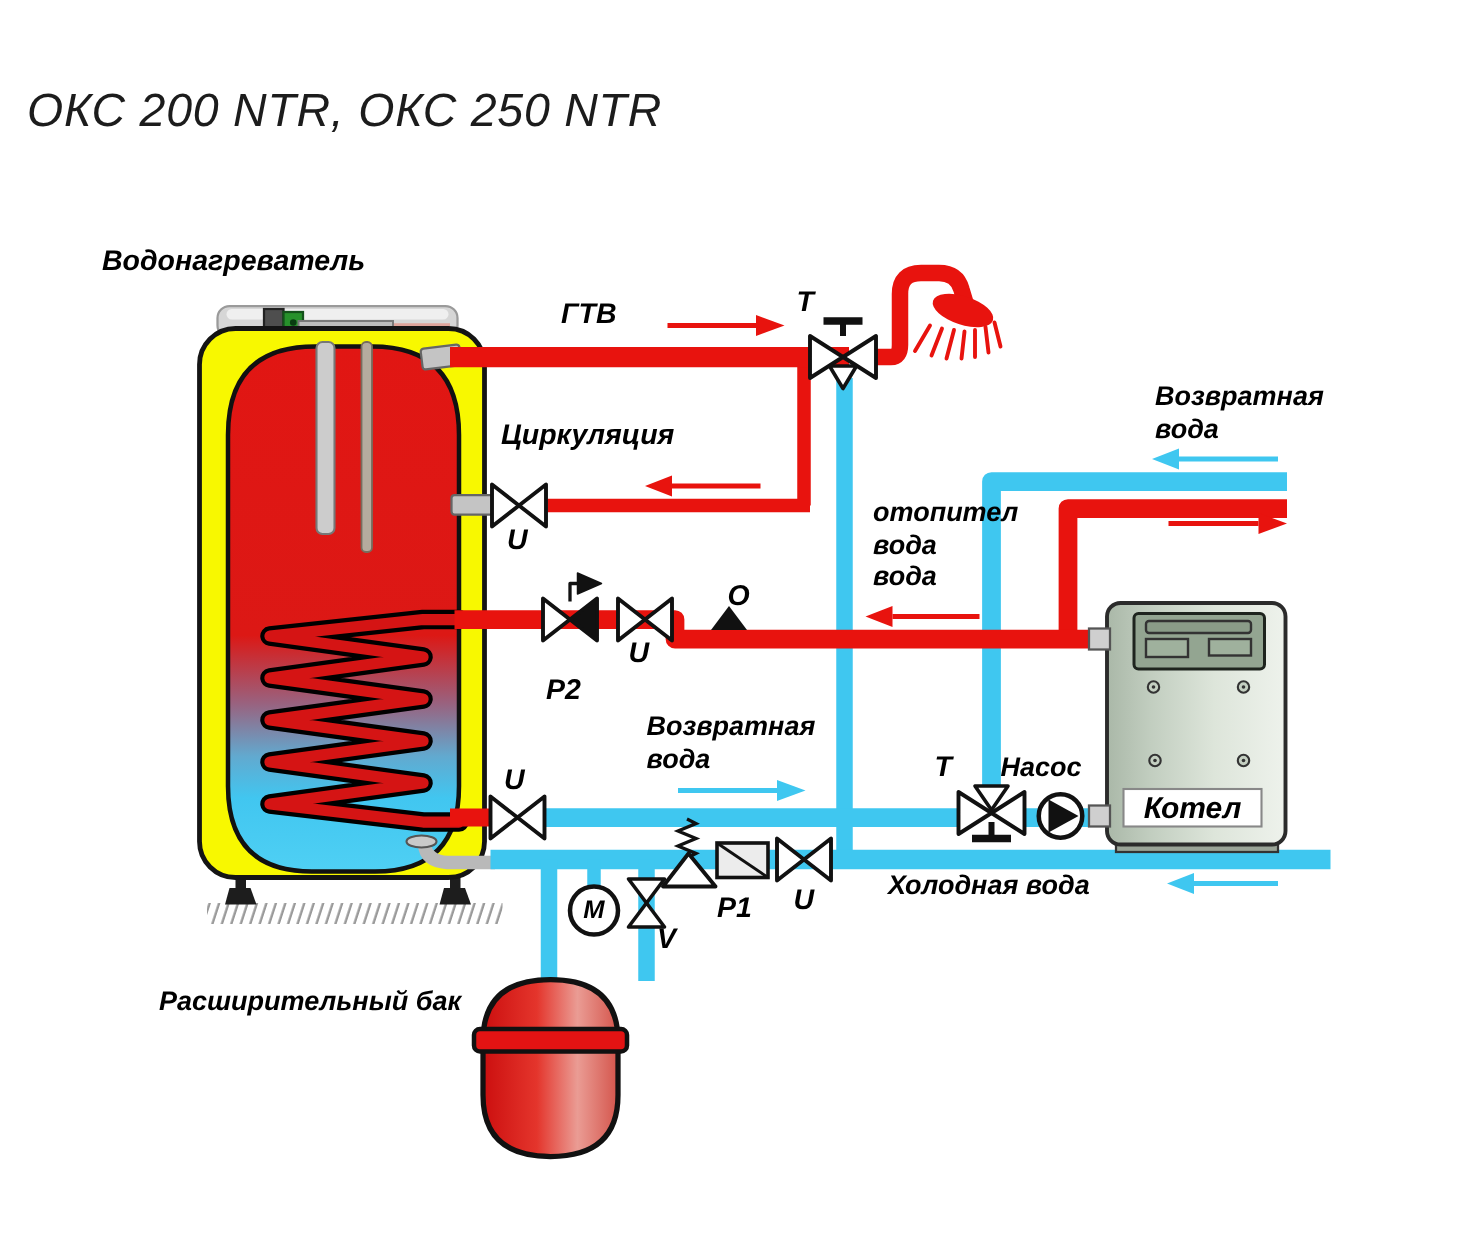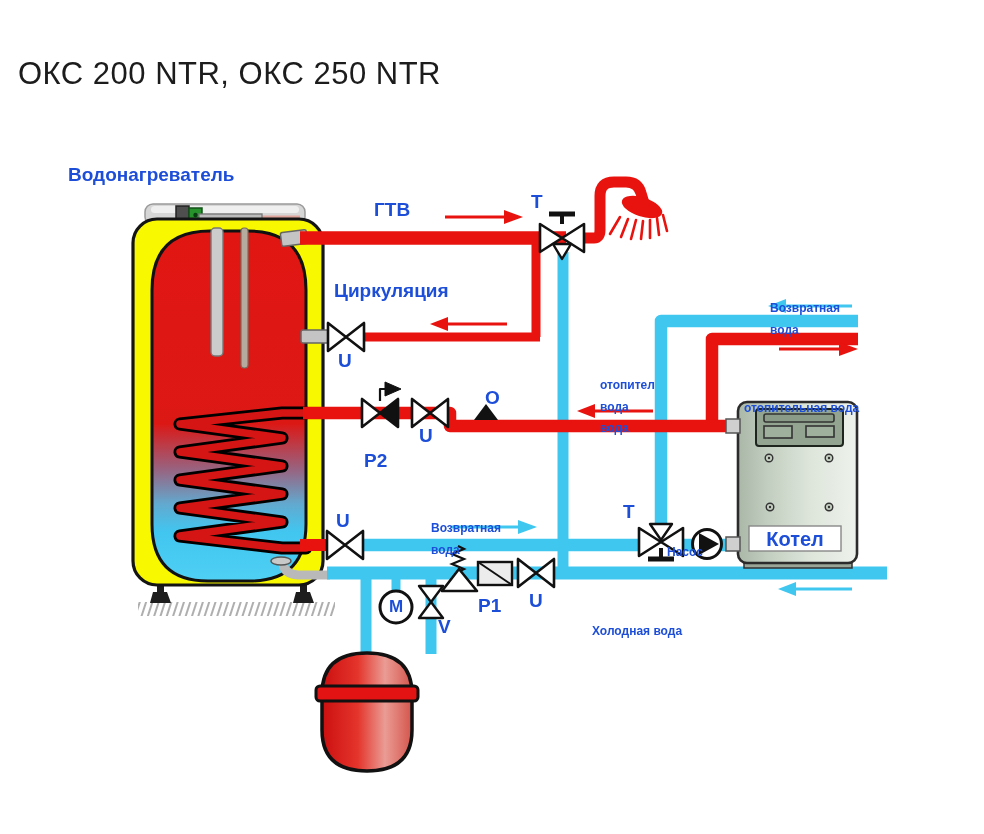--- a/index.html
+++ b/index.html
@@ -1,21 +1,21 @@
 <!DOCTYPE html>
 <html><head>
 <meta charset="utf-8">
 <style>
   html,body{margin:0;padding:0;background:#fff;}
   .stage{position:relative;width:932px;height:834px;background:#ffffff;overflow:hidden;
-         font-family:"Liberation Sans",sans-serif;color:#141414;}
+         font-family:"Liberation Sans",sans-serif;color:#141414;font-style:italic;}
   .stage svg{position:absolute;left:0;top:0;}
   .title{position:absolute;left:18px;top:56px;font-size:31px;font-weight:400;letter-spacing:.5px;color:#1c1c1c;white-space:nowrap;}
-  .lbl{position:absolute;font-weight:bold;white-space:nowrap;color:#1d4ed8;}
-  .fs19{font-size:19px;} .fs18{font-size:12px;margin-top:44px;}
+  .lbl{position:absolute;font-weight:bold;white-space:nowrap;color:#000000;}
+  .fs19{font-size:19px;} .fs18{font-size:18px;}
   .stack{line-height:22px;}
   .stack3{line-height:21.5px;}
   .plate-text{width:92px;text-align:center;}
   .gauge-text{width:30px;text-align:center;}
 </style>
 </head>
 <body>
 
 <div class="stage">
 
@@ -220,40 +220,40 @@
     <polygon points="796,582 796,596 778,589" fill="#3fc7f0"></polygon>
   </g>
 </svg>
 
 <div class="title">ОКС 200 NTR, ОКС 250 NTR</div>
 <div class="lbl fs19" style="left:68px;top:164px;">Водонагреватель</div>
 <div class="lbl fs19" style="left:374px;top:199px;">ГТВ</div>
 <div class="lbl fs19" style="left:531px;top:191px;">T</div>
 <div class="lbl fs19" style="left:334px;top:280px;">Циркуляция</div>
 <div class="lbl fs19" style="left:338px;top:350px;">U</div>
-<div class="lbl fs18 stack3" style="left:600px;top:331px;">
+<div class="lbl fs18 stack3" style="left:582px;top:331px;">
   <div>отопител</div>
   <div>вода</div>
   <div>вода</div>
 </div>
 <div class="lbl fs18 stack" style="left:770px;top:253px;">
   <div>Возвратная</div>
   <div>вода</div>
 </div>
-<div class="lbl fs18" style="left:744px;top:357px;">отопительная вода</div>
 <div class="lbl fs19" style="left:364px;top:450px;">P2</div>
 <div class="lbl fs19" style="left:419px;top:425px;">U</div>
 <div class="lbl fs19" style="left:485px;top:387px;">O</div>
 <div class="lbl fs18 stack" style="left:431px;top:473px;">
   <div>Возвратная</div>
   <div>вода</div>
 </div>
 <div class="lbl fs19" style="left:336px;top:510px;">U</div>
 <div class="lbl fs19" style="left:623px;top:501px;">T</div>
 <div class="lbl fs18" style="left:667px;top:501px;">Насос</div>
 <div class="lbl plate-text" style="left:749px;top:528px;font-size:20px;text-align:center;">Котел</div>
 <div class="lbl fs18" style="left:592px;top:580px;">Холодная вода</div>
 <div class="lbl gauge-text" style="left:381px;top:597px;font-size:17px;">M</div>
 <div class="lbl fs19" style="left:438px;top:616px;">V</div>
 <div class="lbl fs19" style="left:478px;top:595px;">P1</div>
 <div class="lbl fs19" style="left:529px;top:590px;">U</div>
+<div class="lbl fs18" style="left:106px;top:657px;">Расширительный бак</div>
 
 </div>
 
 </body></html>

